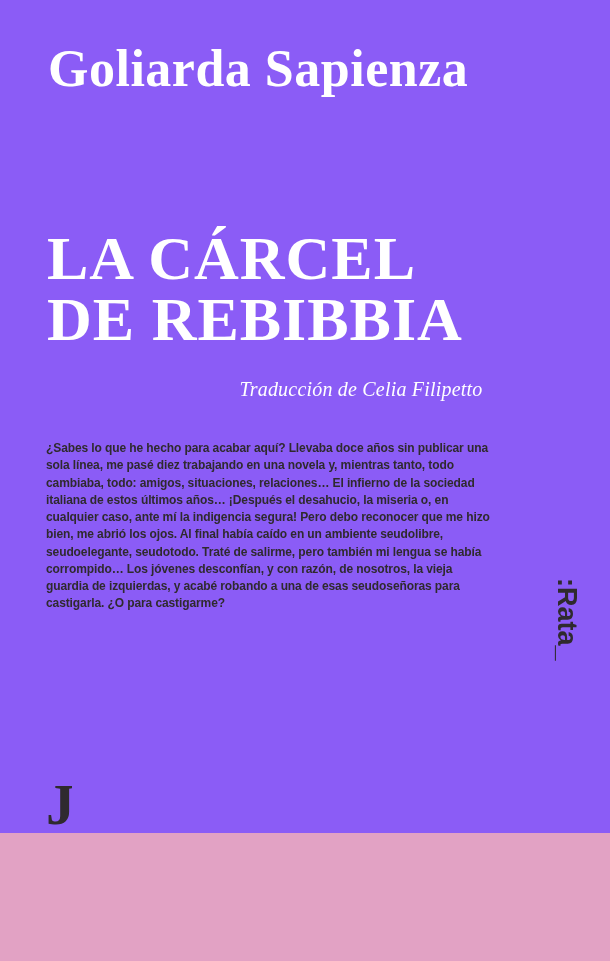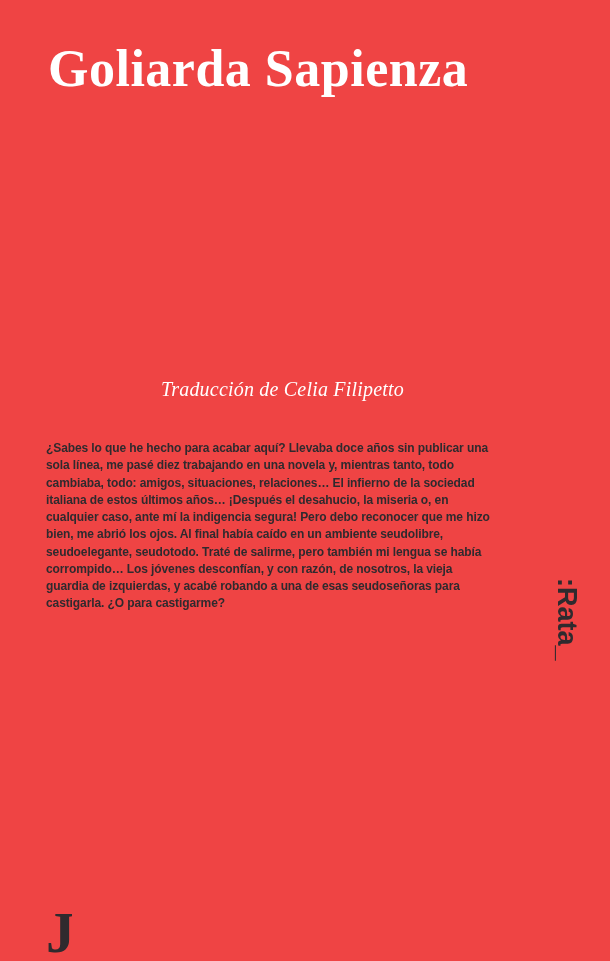--- a/index.html
+++ b/index.html
@@ -9,22 +9,22 @@
   body {
     width: 610px;
     height: 961px;
     background: #e2a2c4;
     font-family: "Liberation Sans", sans-serif;
     overflow: hidden;
   }
   .cover {
     position: relative;
     width: 610px;
-    height: 961px;
-    background: #ef4444;
+    height: 833px;
+    background: #8b5cf6;
     box-sizing: border-box;
   }
   .author {
     position: absolute;
     left: 48px;
     top: 42px;
     width: 520px;
     font-family: "Liberation Serif", serif;
     font-weight: bold;
     font-size: 52px;
@@ -50,20 +50,21 @@
   .translator {
     position: absolute;
     left: 161px;
     top: 378px;
     width: 400px;
     font-family: "Liberation Serif", serif;
     font-style: italic;
     font-size: 20px;
     color: #ffffff;
     letter-spacing: 0.2px;
+    text-align: center;
   }
   .blurb {
     position: absolute;
     left: 46px;
     top: 440px;
     width: 450px;
     font-family: "Liberation Sans", sans-serif;
     font-weight: bold;
     font-size: 12px;
     line-height: 1.44;
@@ -96,20 +97,24 @@
     overflow: hidden;
   }
 </style>
 </head>
 <body>
 
 <div class="cover">
 
   <div class="author">Goliarda Sapienza</div>
 
+  <div class="title">
+    <span class="line1">LA CÁRCEL</span>
+    <span class="line2">DE REBIBBIA</span>
+  </div>
 
   <div class="translator">Traducción de Celia Filipetto</div>
 
   <div class="blurb">¿Sabes lo que he hecho para acabar aquí? Llevaba doce años sin publicar una sola línea, me pasé diez trabajando en una novela y, mientras tanto, todo cambiaba, todo: amigos, situaciones, relaciones… El infierno de la sociedad italiana de estos últimos años… ¡Después el desahucio, la miseria o, en cualquier caso, ante mí la indigencia segura! Pero debo reconocer que me hizo bien, me abrió los ojos. Al final había caído en un ambiente seudolibre, seudoelegante, seudotodo. Traté de salirme, pero también mi lengua se había corrompido… Los jóvenes desconfían, y con razón, de nosotros, la vieja guardia de izquierdas, y acabé robando a una de esas seudoseñoras para castigarla. ¿O para castigarme?</div>
 
   <div class="publisher">:Rata_</div>
 
   <div class="mark">J</div>
 
 </div>

